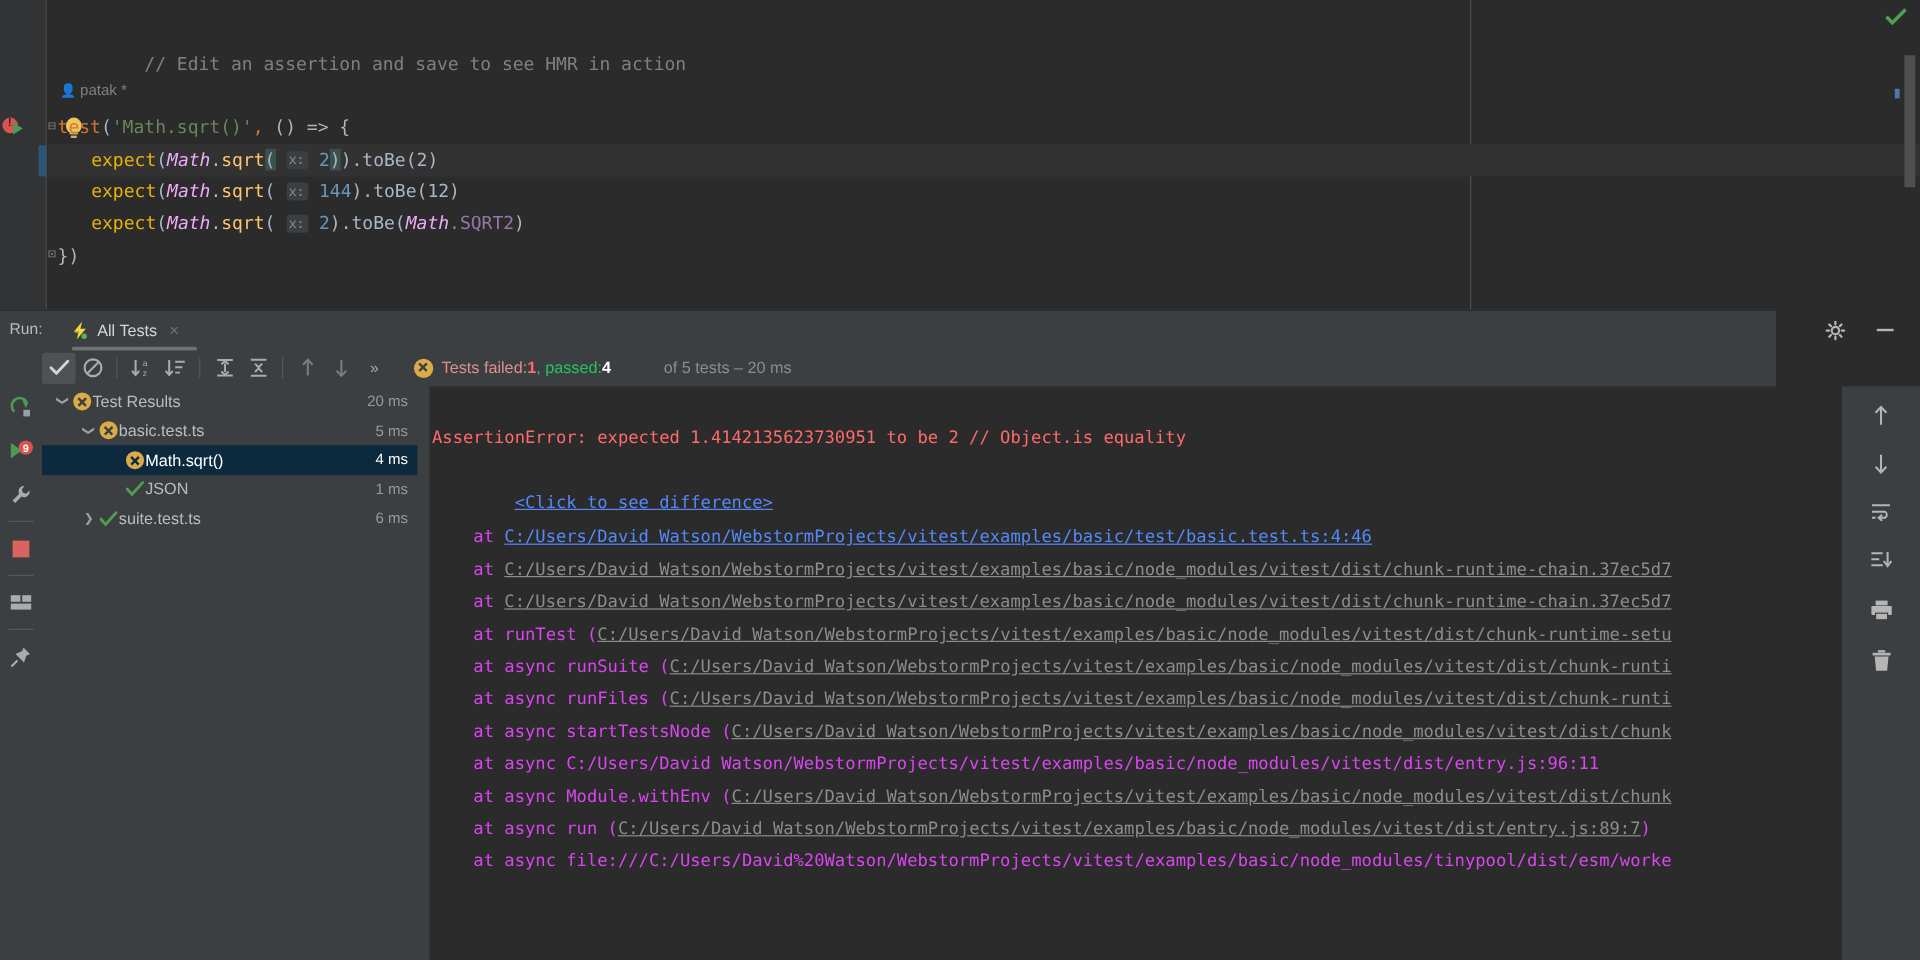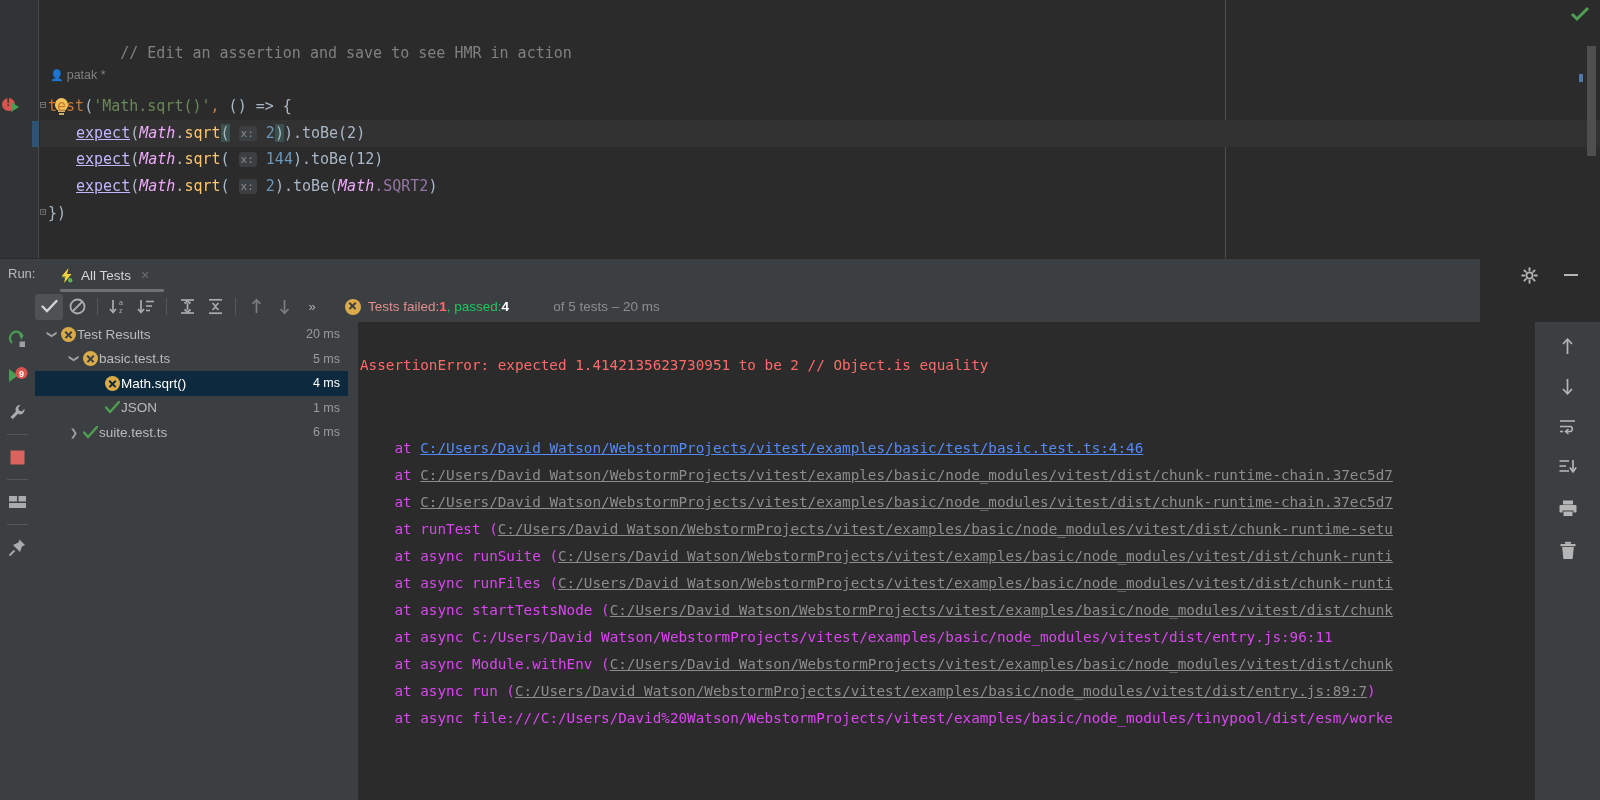--- a/index.html
+++ b/index.html
@@ -66,21 +66,21 @@
   .margin-guide {
     position: absolute; left: 1225px; top: 0; width: 1px; height: 258px;
     background: #4d4f51;
   }
 
   .c-comment { color: #808080; }
   .c-keyword { color: #cc7832; }
   .c-func    { color: #ffc66d; }
   .c-string  { color: #6a8759; }
   .c-num     { color: #6897bb; }
-  .c-ident   { color: #c4b5fd; text-decoration: underline; }
+  .c-ident   { color: #eab308; }
   .c-class   { color: #f0abfc; font-style: italic; }
   .c-static  { color: #9876aa; }
   .c-punc    { color: #a9b7c6; }
   .c-brace-hl { background: #3b514d; color: #a9b7c6; }
 
   .param-hint {
     background: #3c3f41; color: #8c8c8c;
     font-size: 11px; padding: 1px 3px 1px 2px; border-radius: 3px;
     font-family: "DejaVu Sans Mono", monospace;
     position: relative; top: -1px;
@@ -498,20 +498,23 @@
               <path d="M1 6.5 L5 11 L14 1" stroke="#4f9e51" stroke-width="2.4" fill="none" stroke-linecap="round"></path>
             </svg>
           </span>
           <span class="tree-label">suite.test.ts</span>
           <span class="tree-time">6 ms</span>
         </div>
       </div>
 
     <div class="console">
       <div class="con-line err-title" style="top:30px; left:2px;">AssertionError: expected 1.4142135623730951 to be 2 // Object.is equality</div>
+      <div class="con-line" style="top:57px; left:2px;">
+        <span class="diff-link">&lt;Click to see difference&gt;</span>
+      </div>
       <div id="stack-container">
           <div class="con-line" style="top: 113px; left: 2px;"><span class="at-kw">    at </span><span class="path-link">C:/Users/David Watson/WebstormProjects/vitest/examples/basic/test/basic.test.ts:4:46</span></div>
           <div class="con-line" style="top: 140px; left: 2px;"><span class="at-kw">    at </span><span class="path-dim">C:/Users/David Watson/WebstormProjects/vitest/examples/basic/node_modules/vitest/dist/chunk-runtime-chain.37ec5d7</span></div>
           <div class="con-line" style="top: 167px; left: 2px;"><span class="at-kw">    at </span><span class="path-dim">C:/Users/David Watson/WebstormProjects/vitest/examples/basic/node_modules/vitest/dist/chunk-runtime-chain.37ec5d7</span></div>
           <div class="con-line" style="top: 194px; left: 2px;"><span class="at-kw">    at </span><span class="at-kw">runTest </span><span class="at-kw">(</span><span class="path-dim">C:/Users/David Watson/WebstormProjects/vitest/examples/basic/node_modules/vitest/dist/chunk-runtime-setu</span></div>
           <div class="con-line" style="top: 221px; left: 2px;"><span class="at-kw">    at </span><span class="at-kw">async runSuite </span><span class="at-kw">(</span><span class="path-dim">C:/Users/David Watson/WebstormProjects/vitest/examples/basic/node_modules/vitest/dist/chunk-runti</span></div>
           <div class="con-line" style="top: 248px; left: 2px;"><span class="at-kw">    at </span><span class="at-kw">async runFiles </span><span class="at-kw">(</span><span class="path-dim">C:/Users/David Watson/WebstormProjects/vitest/examples/basic/node_modules/vitest/dist/chunk-runti</span></div>
           <div class="con-line" style="top: 275px; left: 2px;"><span class="at-kw">    at </span><span class="at-kw">async startTestsNode </span><span class="at-kw">(</span><span class="path-dim">C:/Users/David Watson/WebstormProjects/vitest/examples/basic/node_modules/vitest/dist/chunk</span></div>
           <div class="con-line" style="top: 302px; left: 2px;"><span class="at-kw">    at </span><span class="at-kw">async C:/Users/David Watson/WebstormProjects/vitest/examples/basic/node_modules/vitest/dist/entry.js:96:11</span></div>
           <div class="con-line" style="top: 329px; left: 2px;"><span class="at-kw">    at </span><span class="at-kw">async Module.withEnv </span><span class="at-kw">(</span><span class="path-dim">C:/Users/David Watson/WebstormProjects/vitest/examples/basic/node_modules/vitest/dist/chunk</span></div>

